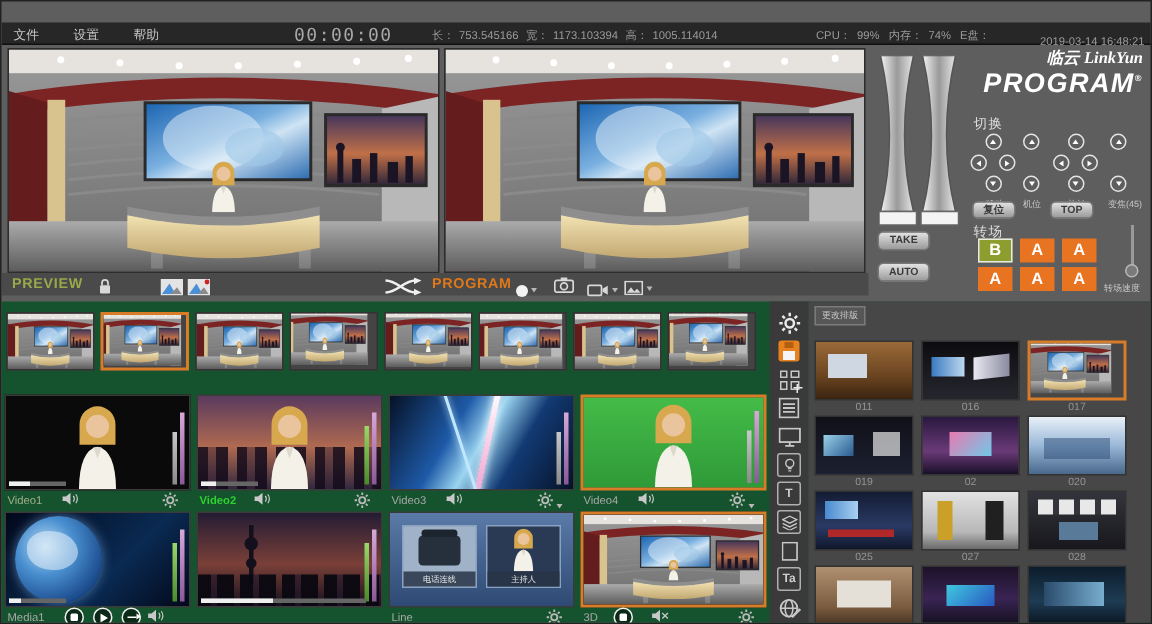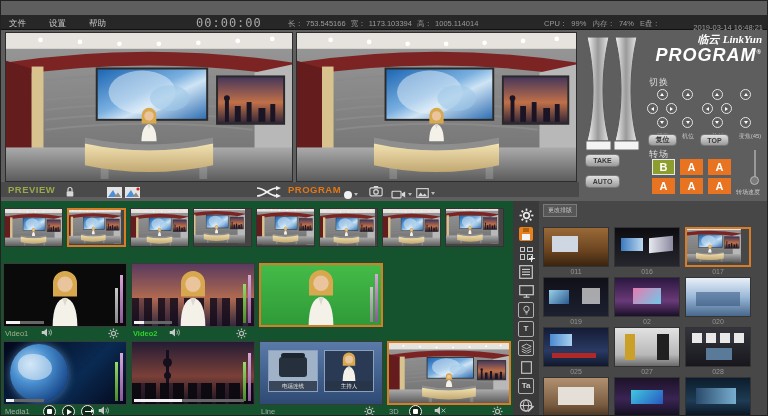--- a/index.html
+++ b/index.html
@@ -578,28 +578,56 @@
           <span class="lab green">Video2</span>
           <span class="spk"><svg width="12" height="9">
                 <use href="#ic-speaker"></use>
               </svg></span>
           <span class="gear-r"><svg width="11" height="11" viewBox="0 0 16 16">
                 <use href="#ic-gear"></use>
               </svg></span>
         </div>
       </div>
       <div class="tile">
+        <div class="thumb bg-abstract">
+          <span class="streak1"></span>
+            <span class="streak2"></span>
+          <span class="meters">
+              <i class="mt-gray"></i>
+              <i class="mt-vio"></i>
+            </span>
+        </div>
+        <div class="labelrow">
+          <span class="lab">Video3</span>
+          <span class="spk"><svg width="12" height="9">
+                <use href="#ic-speaker"></use>
+              </svg></span>
+          <span class="gear-r"><svg width="11" height="11" viewBox="0 0 16 16">
+                <use href="#ic-gear"></use>
+              </svg><span class="dd"></span></span>
+        </div>
+      </div>
+      <div class="tile">
         <div class="thumb bg-green selborder">
           <svg class="pfig" viewBox="0 0 20 30">
               <use href="#person"></use>
             </svg>
           <span class="meters">
               <i class="mt-gray"></i>
               <i class="mt-vio"></i>
             </span>
+        </div>
+        <div class="labelrow">
+          <span class="lab">Video4</span>
+          <span class="spk"><svg width="12" height="9">
+                <use href="#ic-speaker"></use>
+              </svg></span>
+          <span class="gear-r"><svg width="11" height="11" viewBox="0 0 16 16">
+                <use href="#ic-gear"></use>
+              </svg><span class="dd"></span></span>
         </div>
       </div>
     </div>
 
     <div class="tilerow mrow">
       <div class="tile">
         <div class="thumb bg-space">
           <span class="globe"></span>
           <span class="meters">
               <i class="mt-grn"></i>

